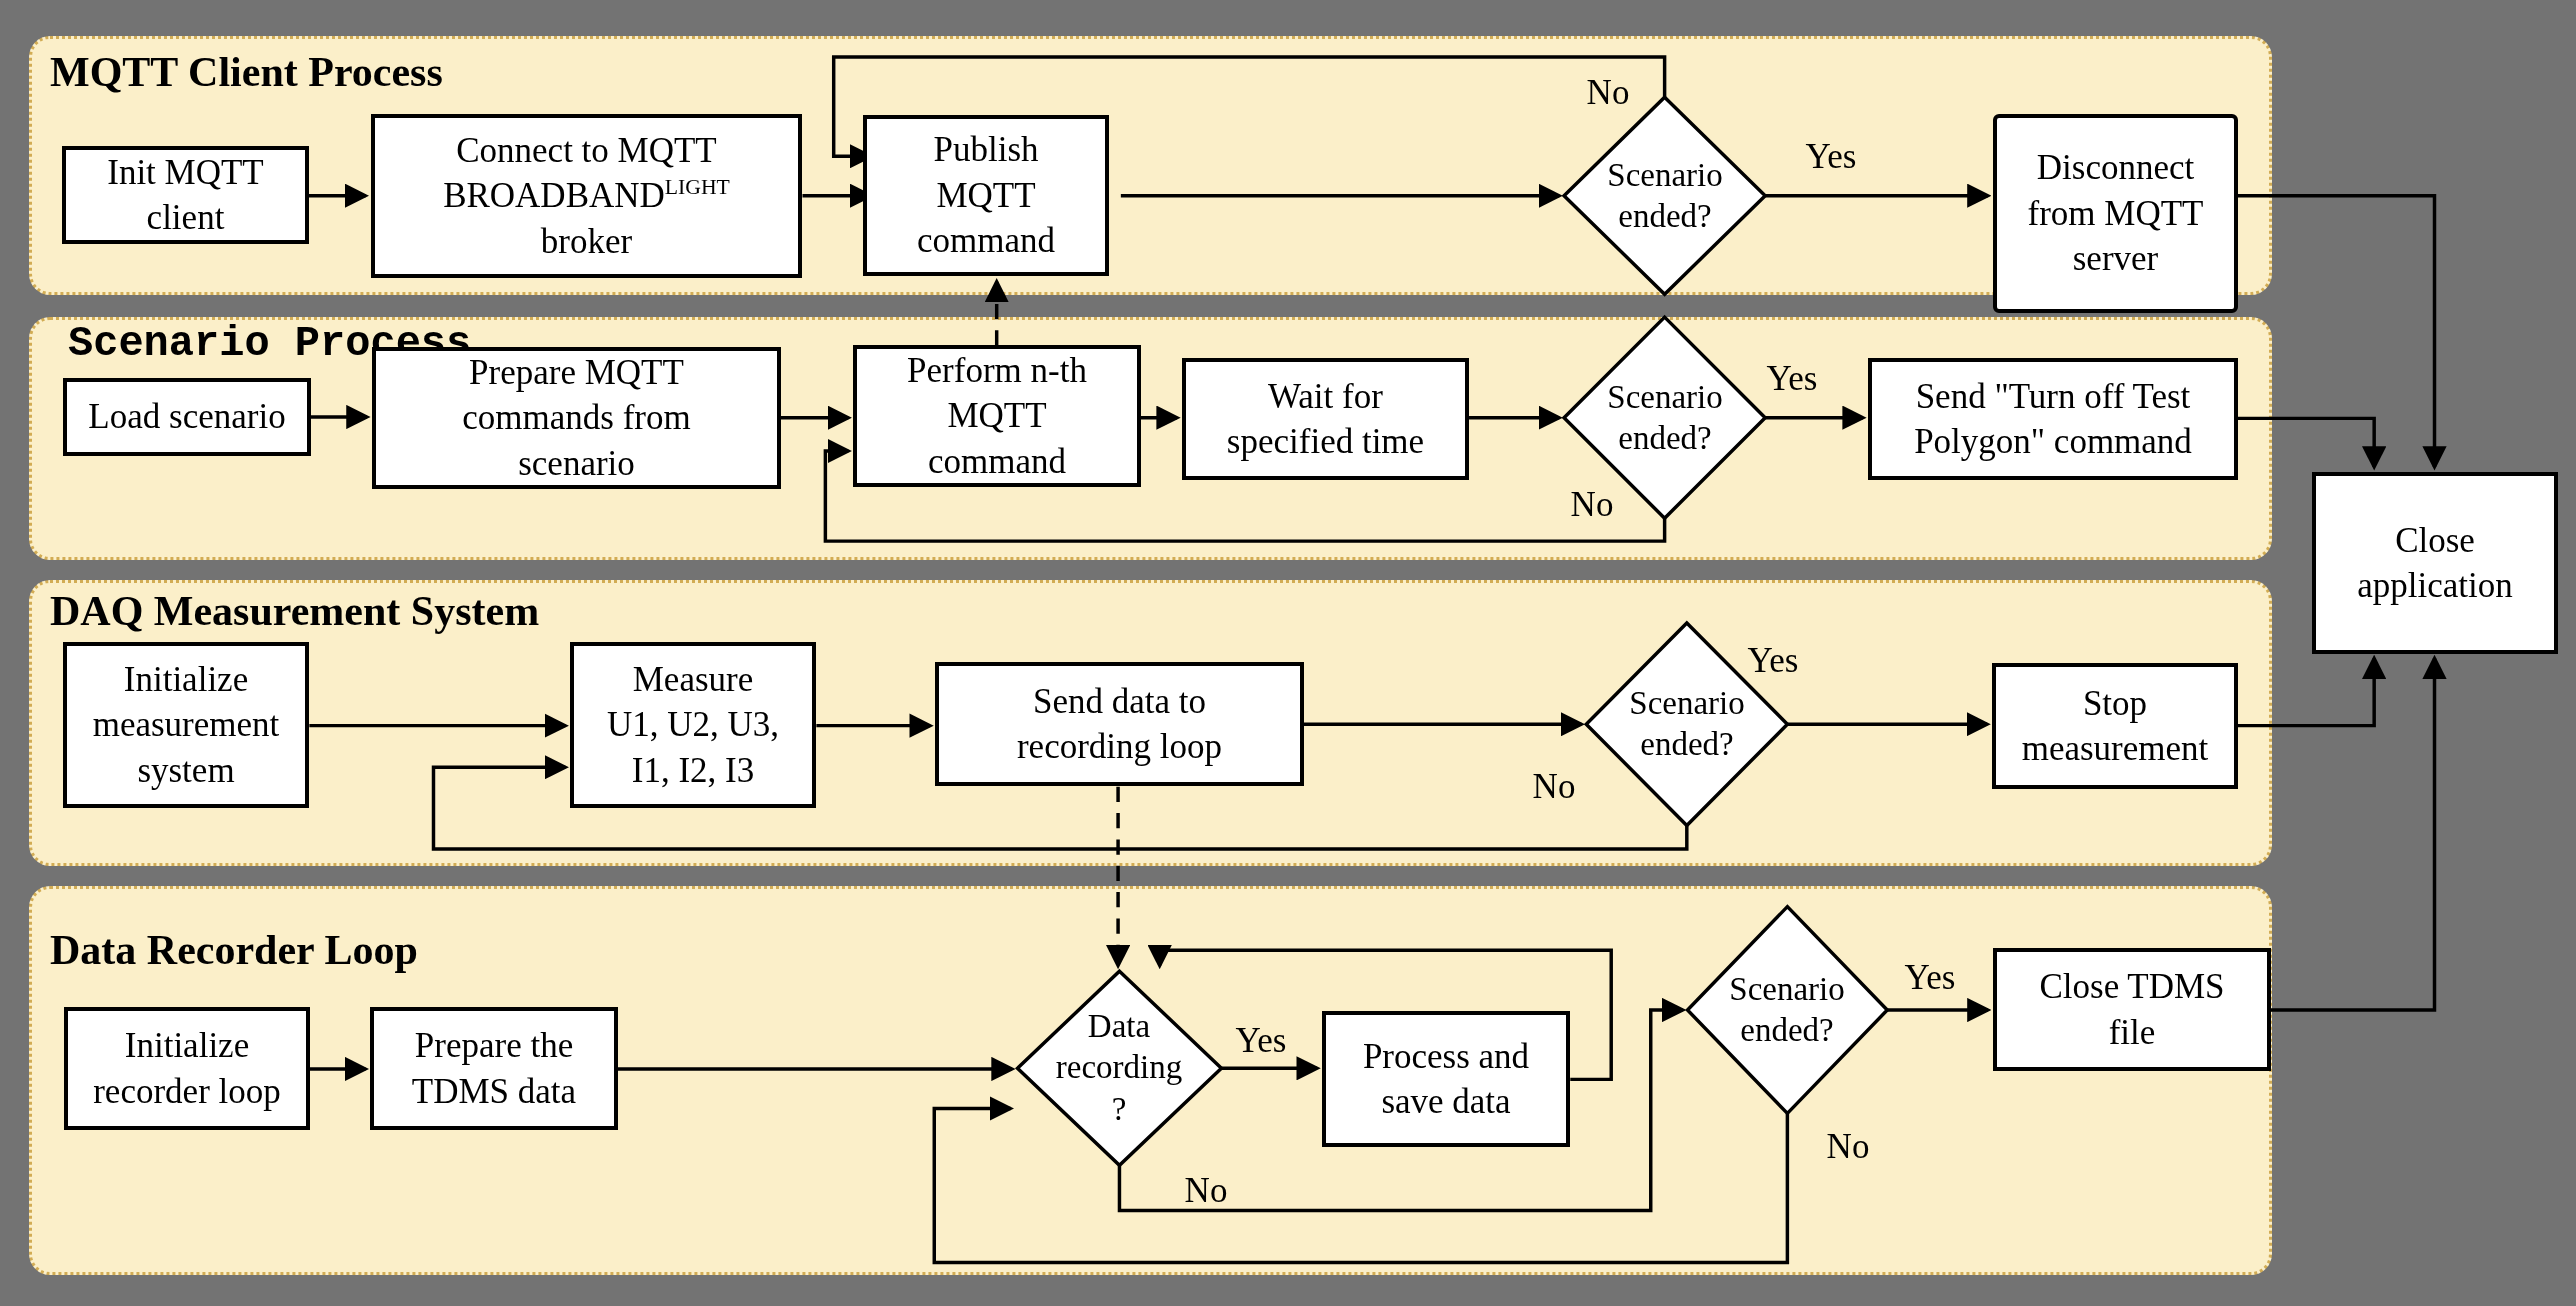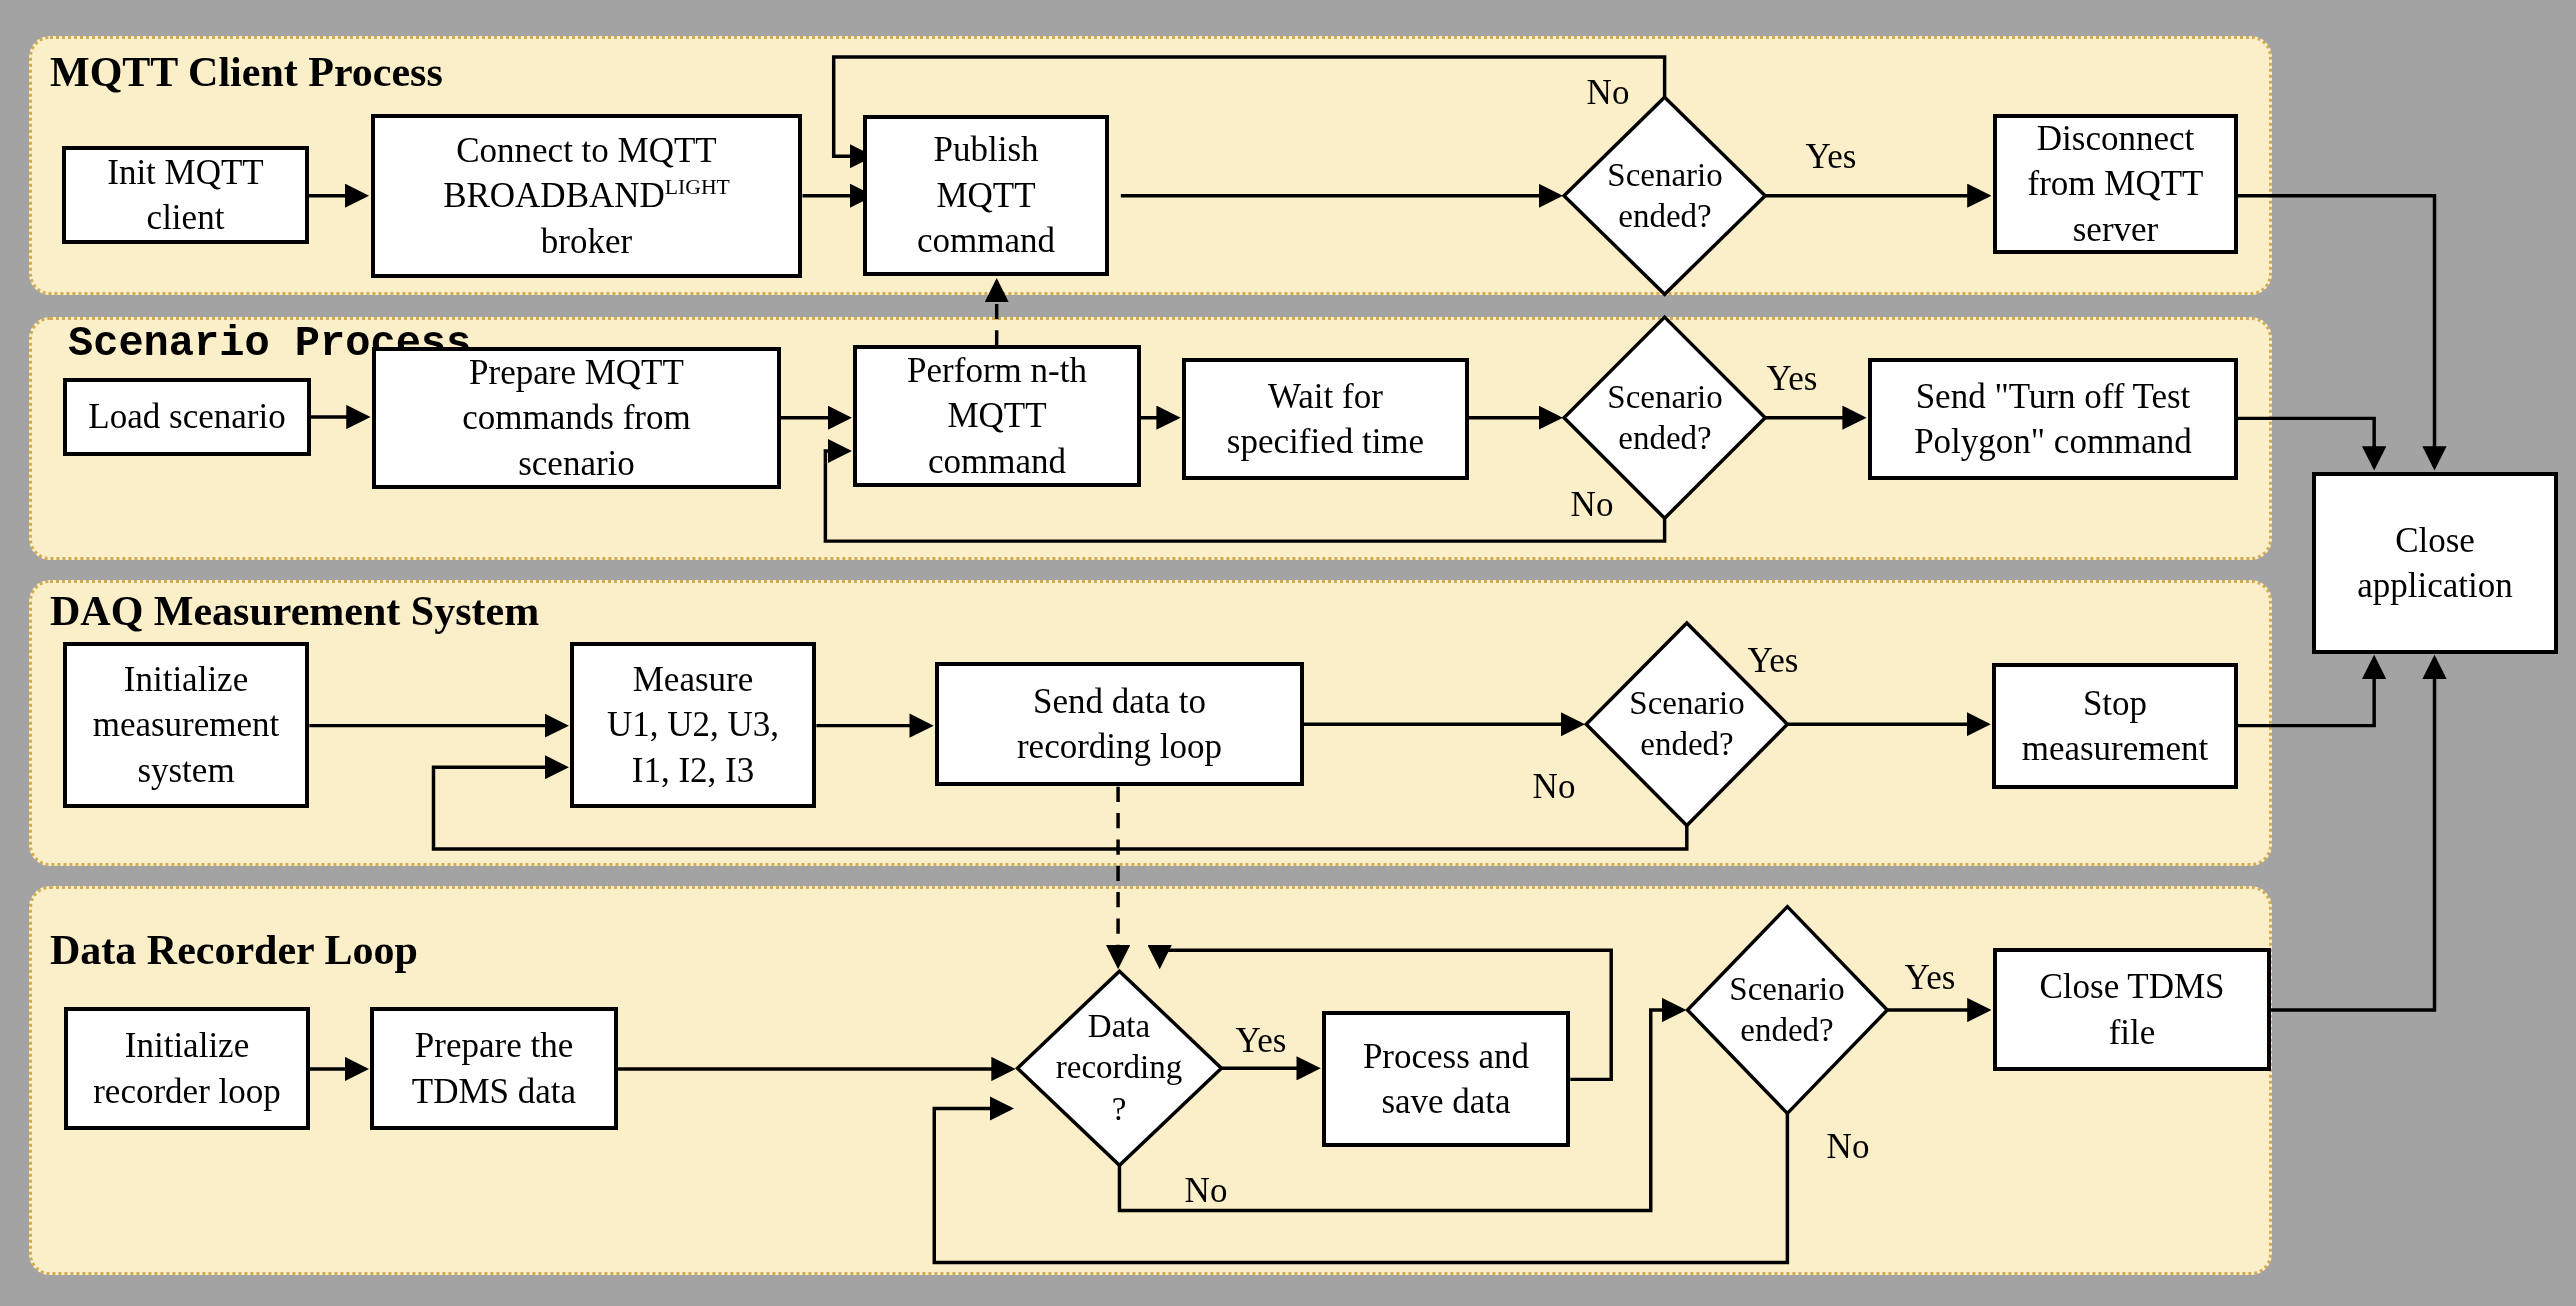--- a/index.html
+++ b/index.html
@@ -1,16 +1,16 @@
 <!DOCTYPE html>
 <html style="font-size:11px"><head>
 <meta charset="utf-8">
 <style>
   html,body{margin:0;padding:0;background:#ffffff;}
-  #canvas{position:relative;width:2576px;height:1307px;background:#a3a3a3;overflow:hidden;
+  #canvas{position:relative;width:2576px;height:1307px;background:#737373;overflow:hidden;
           font-family:"Liberation Serif", serif;color:#000;}
   .lane{position:absolute;background:#FBEFC9;border:3.5px dotted #D2AC54;border-radius:21px;
         box-sizing:border-box;z-index:1;}
   .lane-title{position:absolute;font-weight:bold;font-size:42px;line-height:1;z-index:2;}
   #wires{position:absolute;left:0;top:0;z-index:2;}
   #wires path.wire{fill:none;stroke:#000;stroke-width:5;}
   #wires path.dashed{stroke-dasharray:22 16;}
   #wires polygon.diamond{fill:#fff;stroke:#000;stroke-width:5;}
   .node{position:absolute;background:#fff;border:4.2px solid #000;box-sizing:border-box;
         display:flex;flex-direction:column;align-items:center;justify-content:center;
@@ -85,21 +85,21 @@
   <div class="node" style="left:62px;top:146px;width:247px;height:98px;">Init MQTT
 client</div>
   <div class="node" style="left:371px;top:114px;width:431px;height:164px;">
     <span>Connect to MQTT</span>
     <span class="supline"><span>BROADBAND</span><sup>LIGHT</sup></span>
     <span>broker</span>
   </div>
   <div class="node" style="left:863px;top:115px;width:246px;height:161px;">Publish
 MQTT
 command</div>
-  <div class="node" style="left:1993px;top:114px;width:245px;height:140px;">Disconnect
+  <div class="node" style="left:1993px;top:114px;width:245px;height:199px;border-radius:6px;">Disconnect
 from MQTT
 server</div>
   <div class="dtext" style="left:1665px;top:196px;">Scenario
 ended?</div>
   <div class="elabel" style="left:1608px;top:92px;">No</div>
   <div class="elabel" style="left:1831px;top:156px;">Yes</div>
 
   <div class="node" style="left:63px;top:378px;width:248px;height:78px;">Load scenario</div>
   <div class="node" style="left:372px;top:347px;width:409px;height:142px;">Prepare MQTT
 commands from

